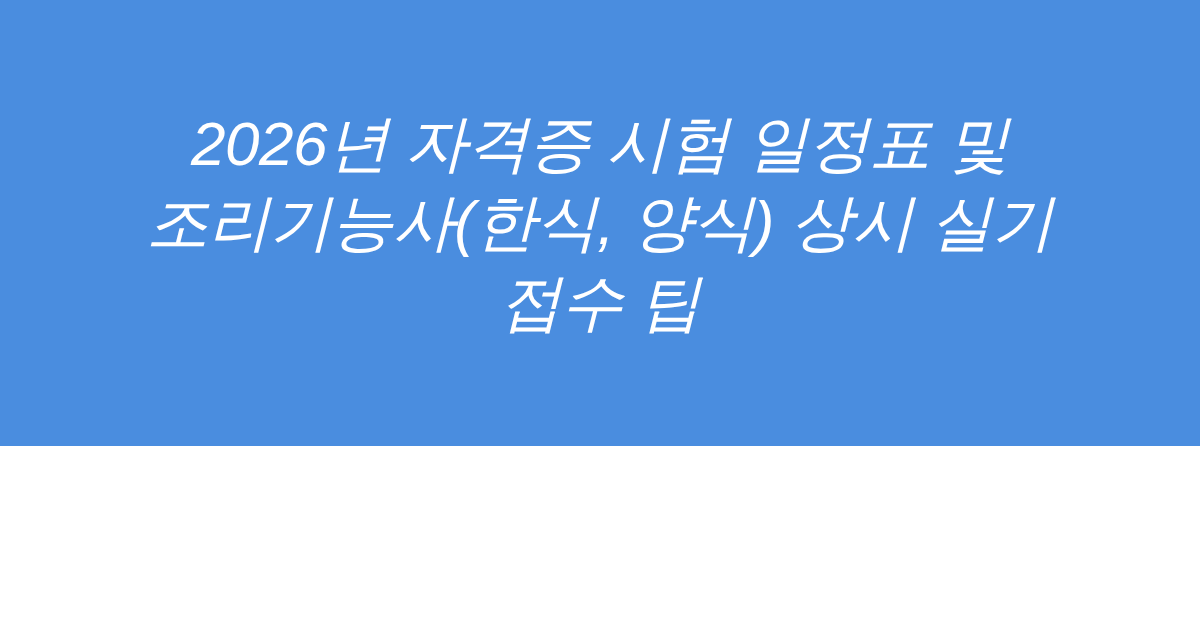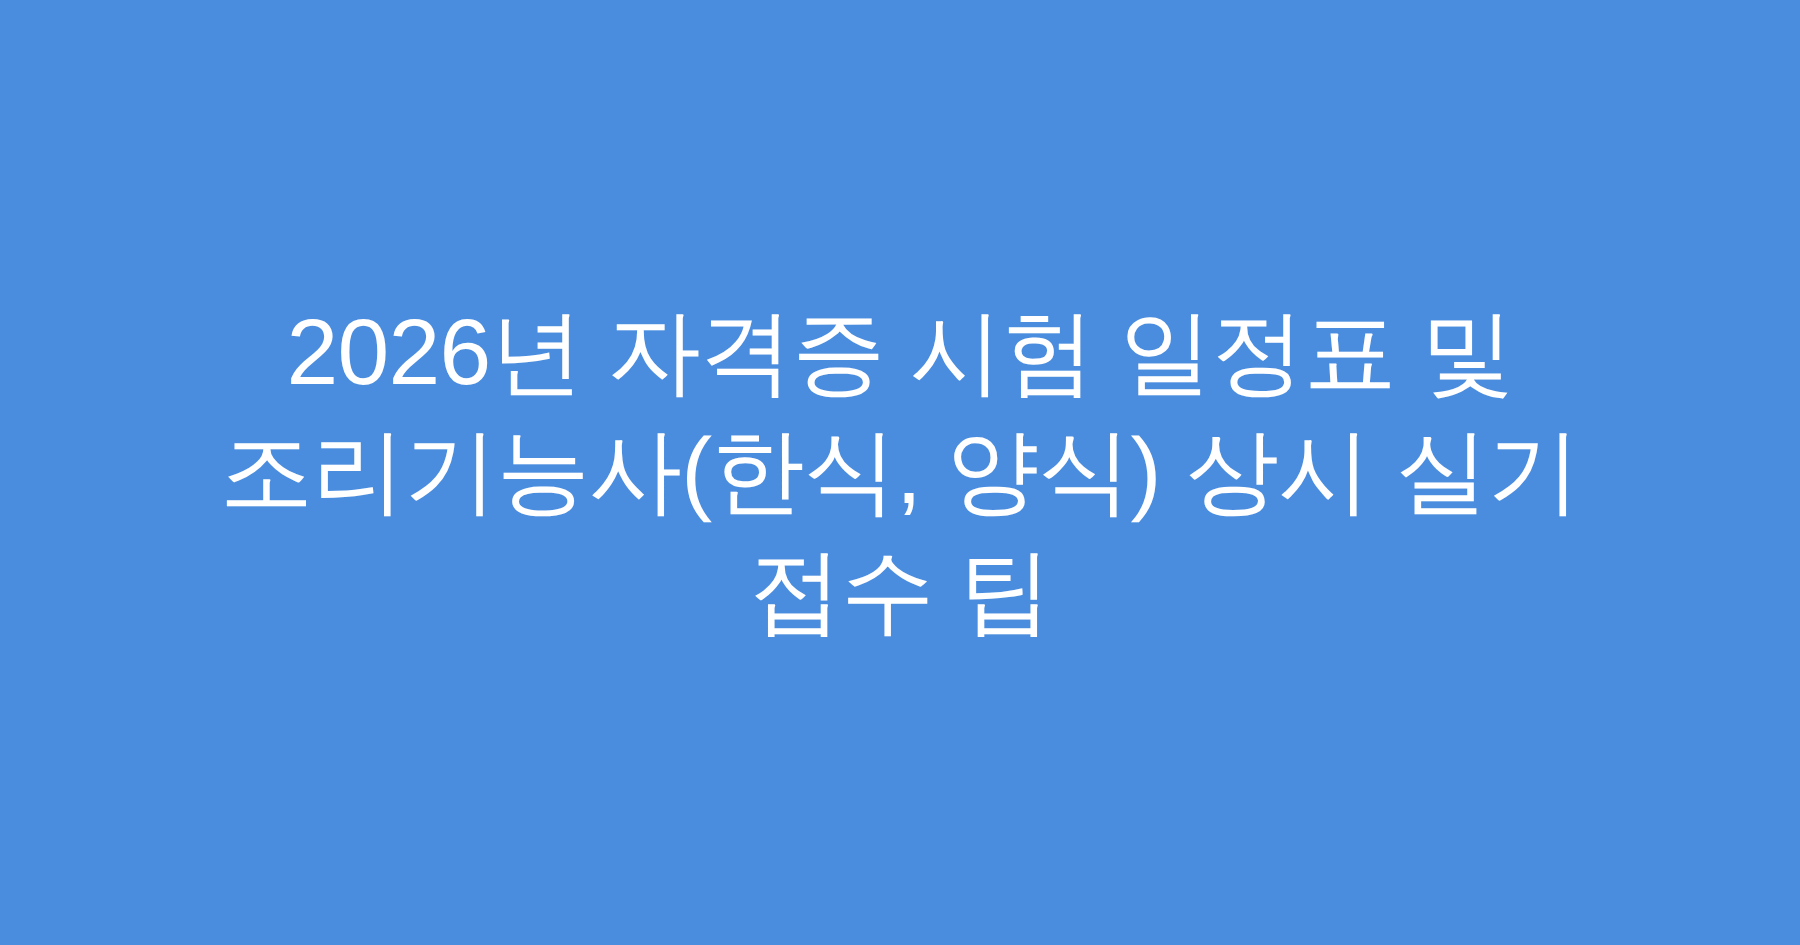--- a/index.html
+++ b/index.html
@@ -12,26 +12,27 @@
     width: 1200px;
     height: 630px;
     overflow: hidden;
     font-family: "Liberation Sans", "DejaVu Sans", sans-serif;
   }
 
   .og-card {
     position: relative;
     box-sizing: border-box;
     width: 1200px;
-    height: 630px;
+    height: 446px;
     background: #4a8ddf;
     display: flex;
     align-items: center;
     justify-content: center;
     overflow: hidden;
+    font-style: italic;
   }
 
   .title-block {
     box-sizing: border-box;
     width: 1010px;
     padding: 0 10px;
     text-align: center;
   }
 
   .og-title {

